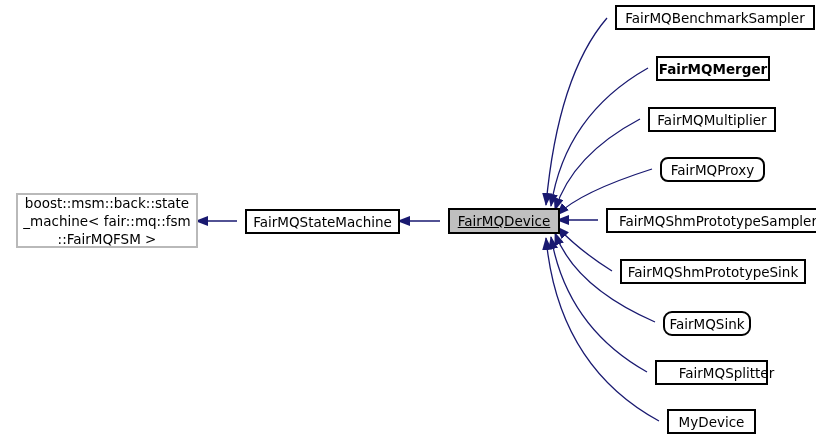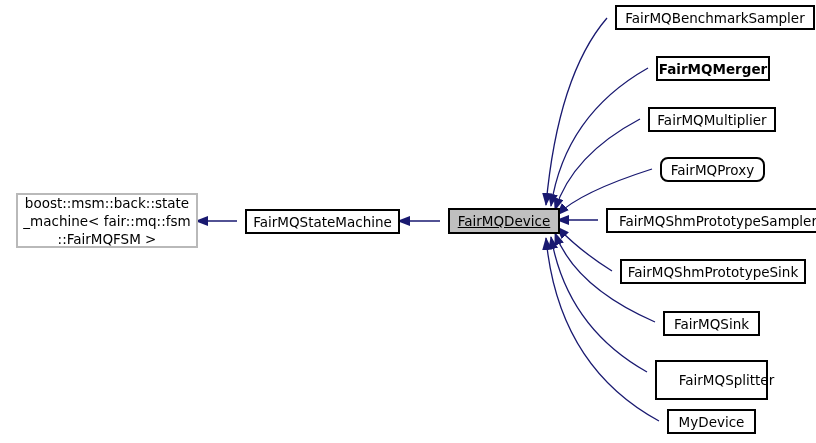--- a/index.html
+++ b/index.html
@@ -85,19 +85,19 @@
   <div class="node" style="left:648px; top:56px; width:114px; height:25px;font-weight:bold;">FairMQMerger</div>
 
   <div class="node" style="left:640px; top:107px; width:128px; height:25px;">FairMQMultiplier</div>
 
   <div class="node" style="left:652px; top:157px; width:105px; height:25px;border-radius:8px;">FairMQProxy</div>
 
   <div class="node" style="left:598px; top:208px; width:224px; height:25px;text-align:right;">FairMQShmPrototypeSampler</div>
 
   <div class="node" style="left:612px; top:259px; width:186px; height:25px;">FairMQShmPrototypeSink</div>
 
-  <div class="node" style="left:655px; top:311px; width:97px; height:25px;">FairMQSink</div>
+  <div class="node" style="left:655px; top:311px; width:88px; height:25px;border-radius:9px;">FairMQSink</div>
 
-  <div class="node" style="left:647px; top:360px; width:113px; height:40px;padding-left:34px;">FairMQSplitter</div>
+  <div class="node" style="left:647px; top:360px; width:113px; height:25px;padding-left:34px;">FairMQSplitter</div>
 
   <div class="node" style="left:659px; top:409px; width:89px; height:25px;">MyDevice</div>
 
 </div>
 
 </body></html>

